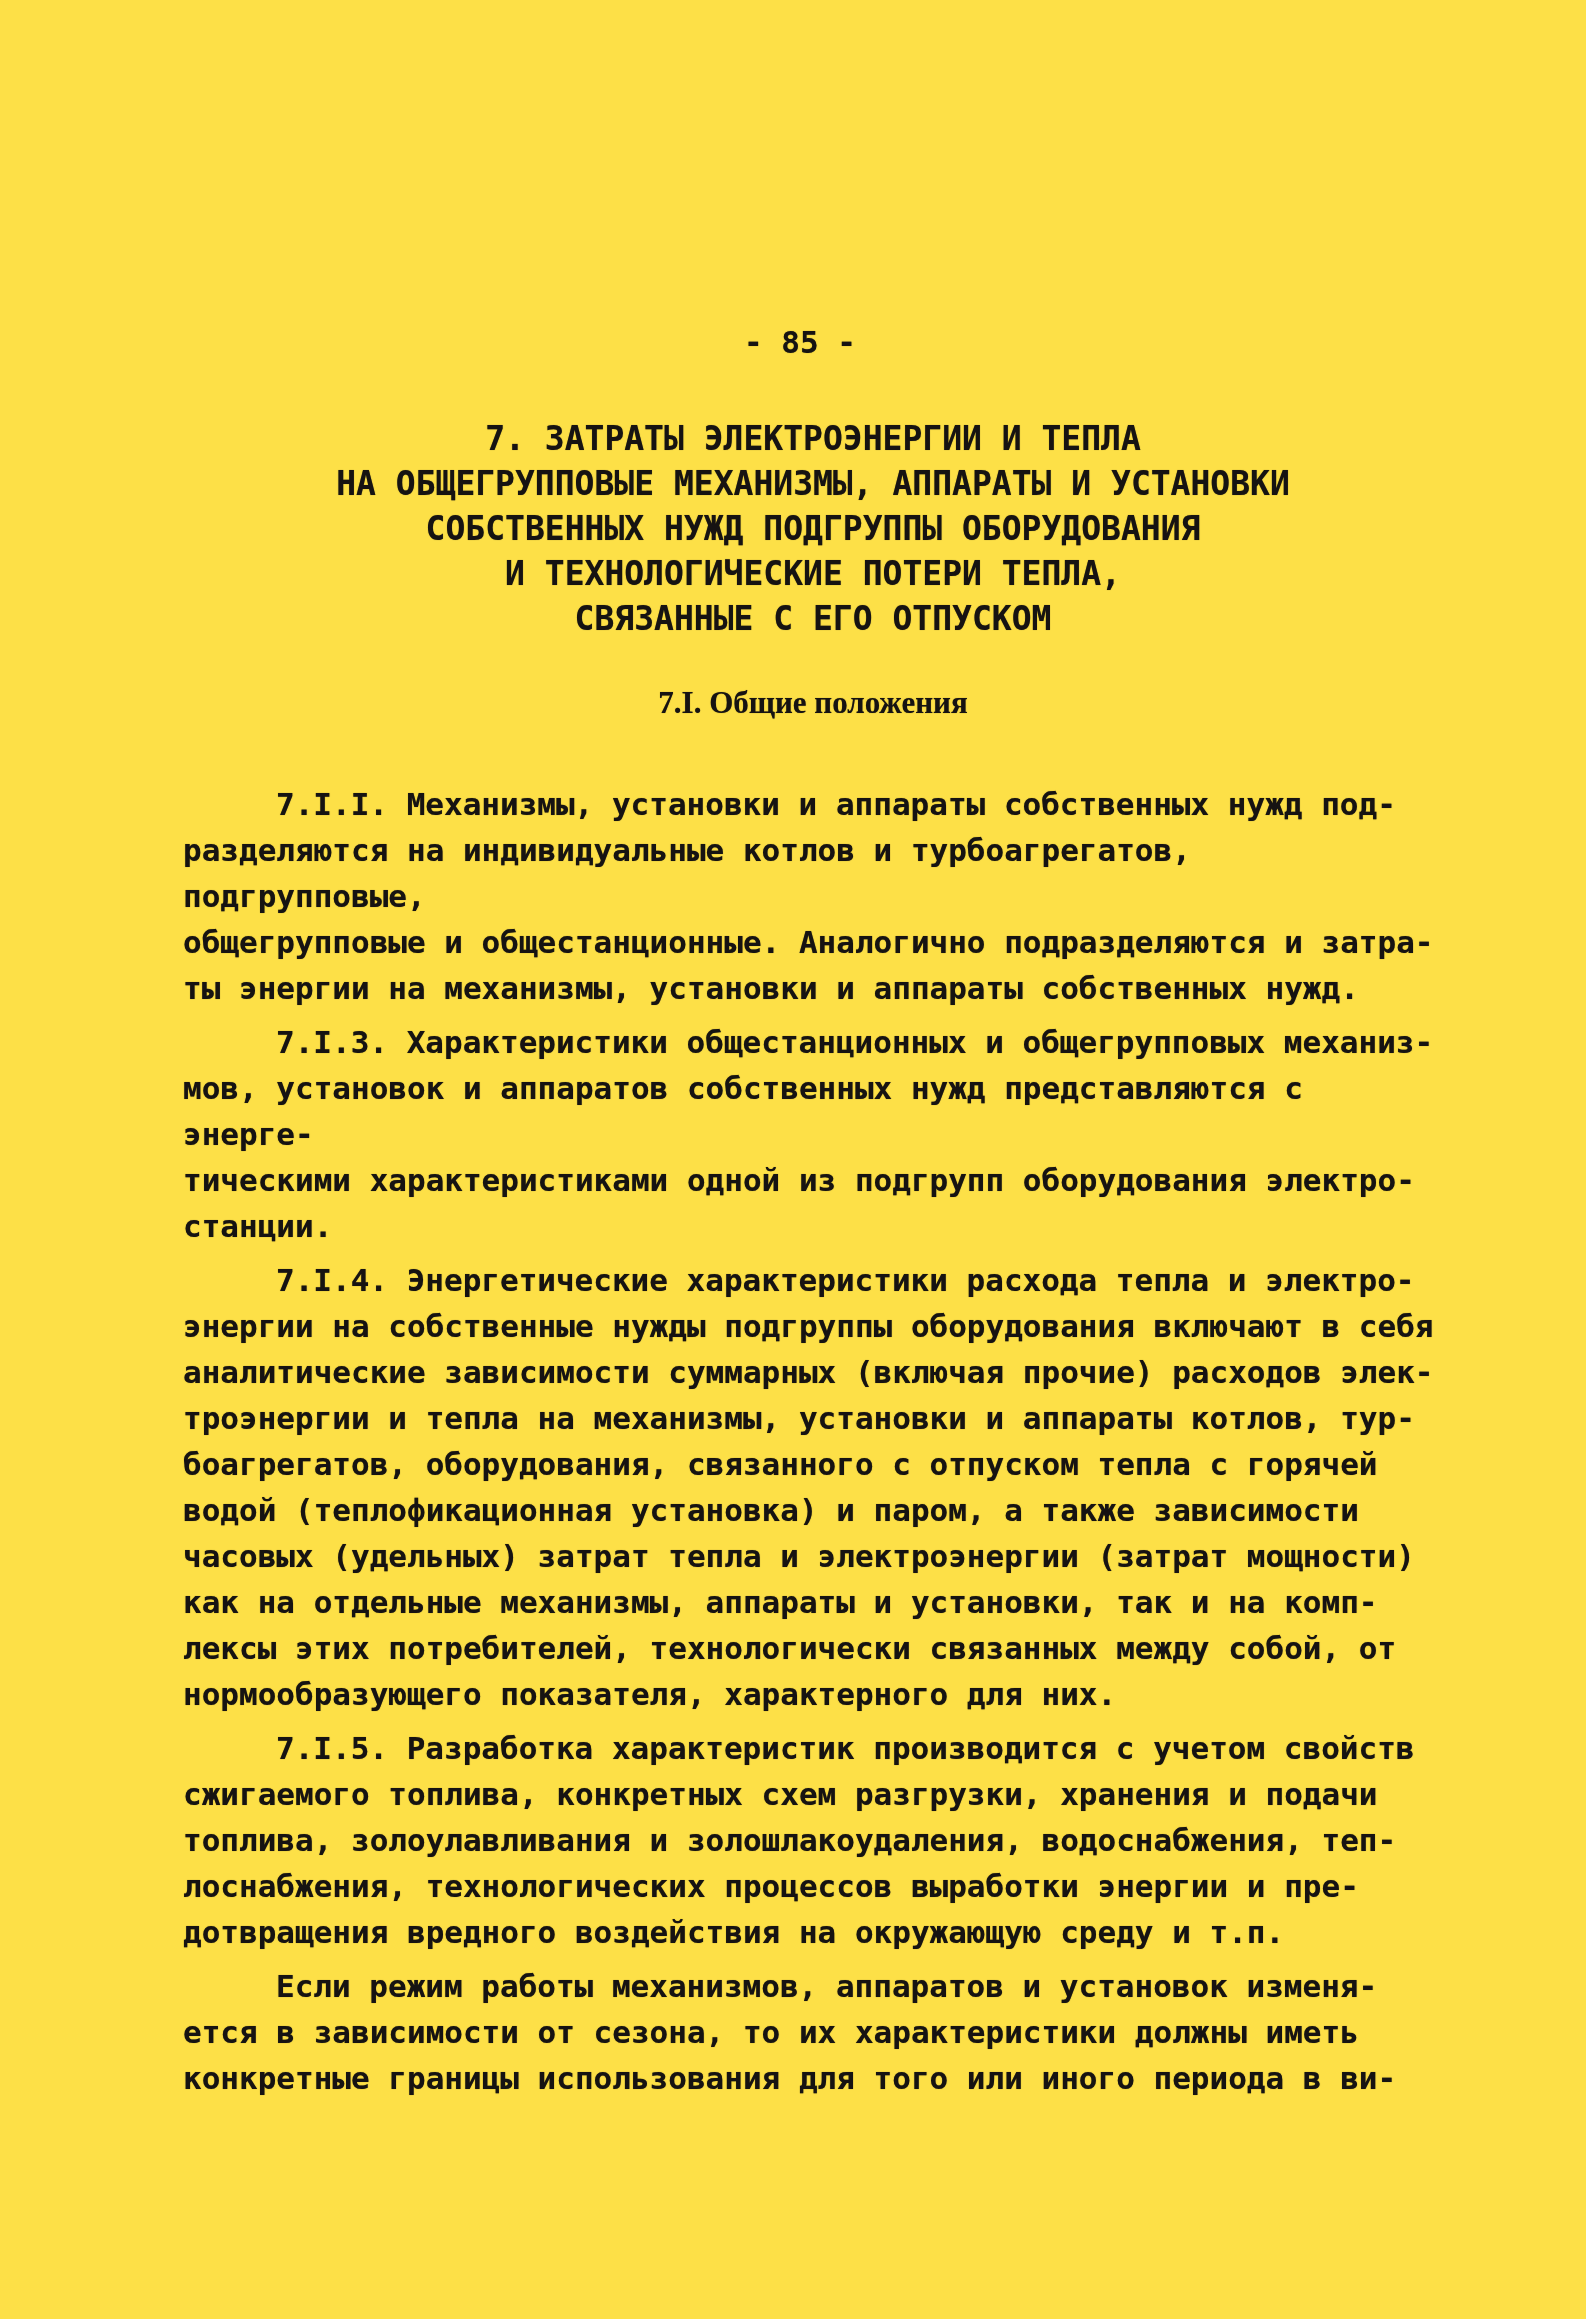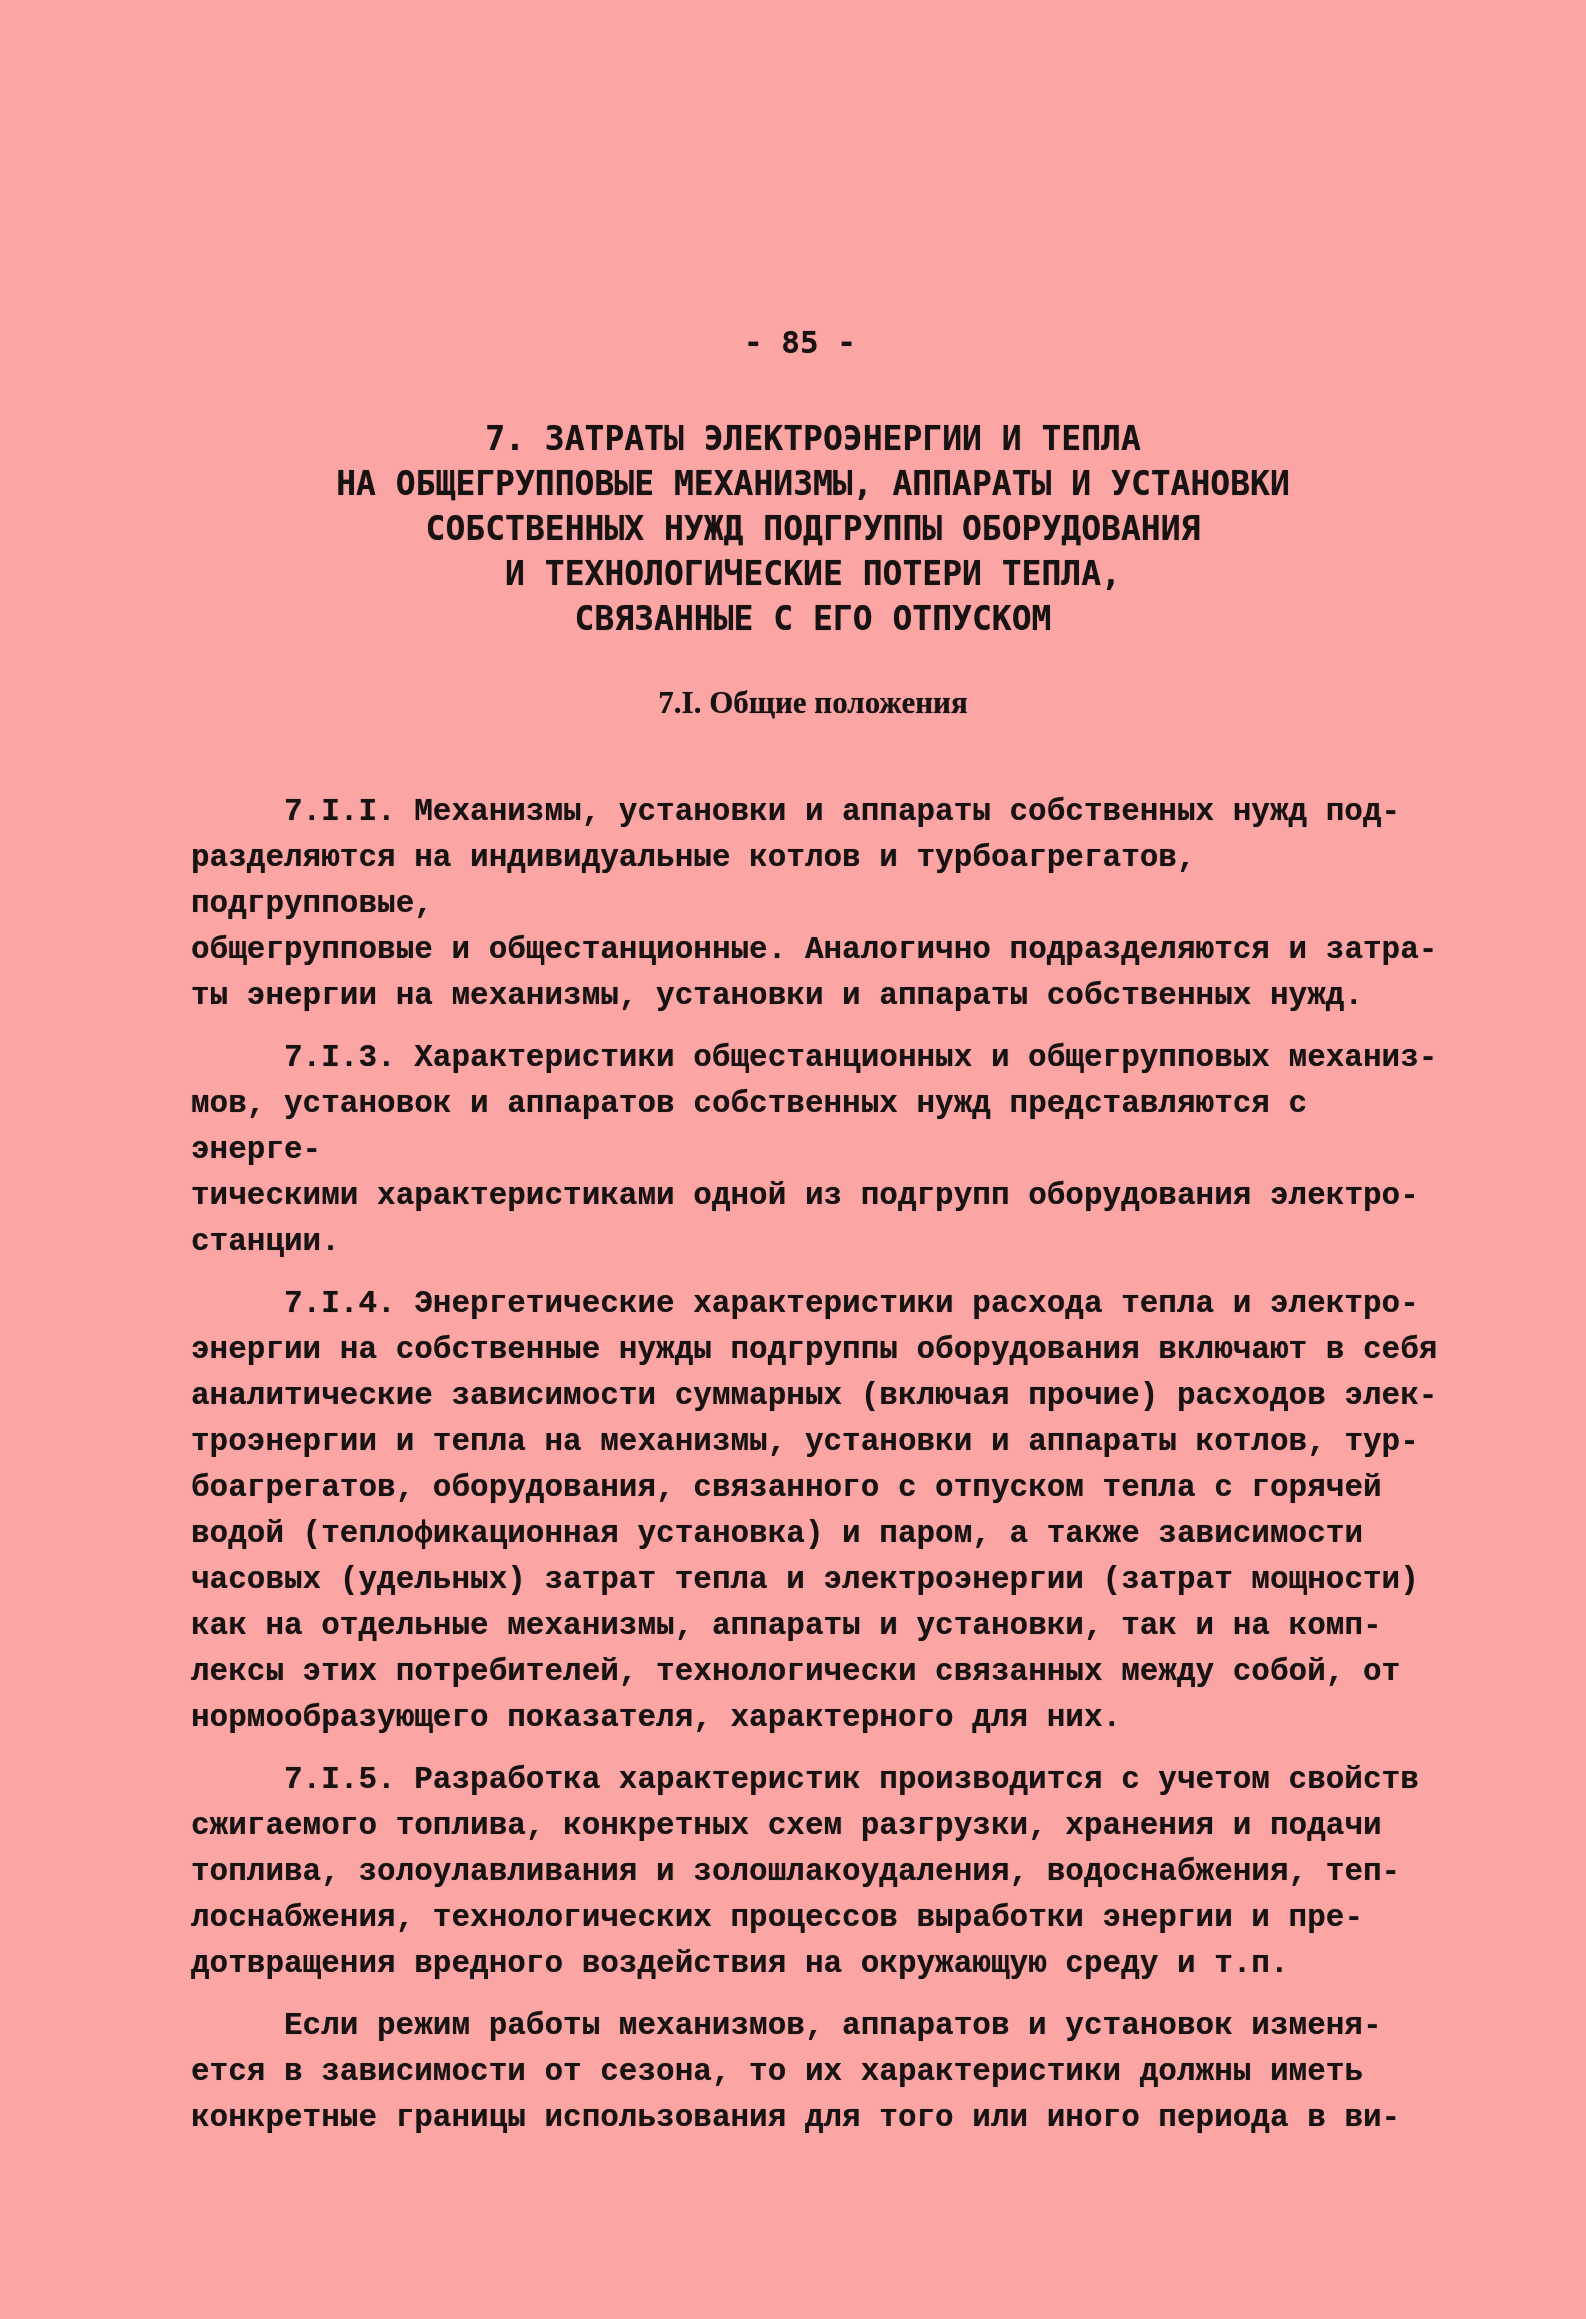--- a/index.html
+++ b/index.html
@@ -4,21 +4,21 @@
 <style>
   html, body {
     margin: 0;
     padding: 0;
     background: #e8e8e8;
   }
   .page {
     position: relative;
     width: 1586px;
     height: 2319px;
-    background: #fca5a5;
+    background: #fde047;
     overflow: hidden;
     font-family: "DejaVu Sans Mono", "Liberation Mono", monospace;
     font-weight: 700;
     color: #161312;
     text-shadow: 0 0 0.9px rgba(20,16,12,0.55);
   }
   .page-number {
     position: absolute;
     top: 320px;
     left: 162px;
@@ -51,25 +51,24 @@
   }
   .body-text {
     position: absolute;
     top: 773px;
     left: 175px;
     width: 1284px;
     font-size: 31px;
     line-height: 46px;
   }
   .body-text p {
-    margin: 16px;
+    margin: 8px;
     padding: 0;
     text-indent: 93px;
     white-space: pre-line;
-    font-family: Liberation Mono, monospace;
   }
 </style>
 </head>
 <body>
 
 <div class="page">
 
   <div class="page-number">- 85 -</div>
 
   <div class="section-heading">7. ЗАТРАТЫ ЭЛЕКТРОЭНЕРГИИ И ТЕПЛА

